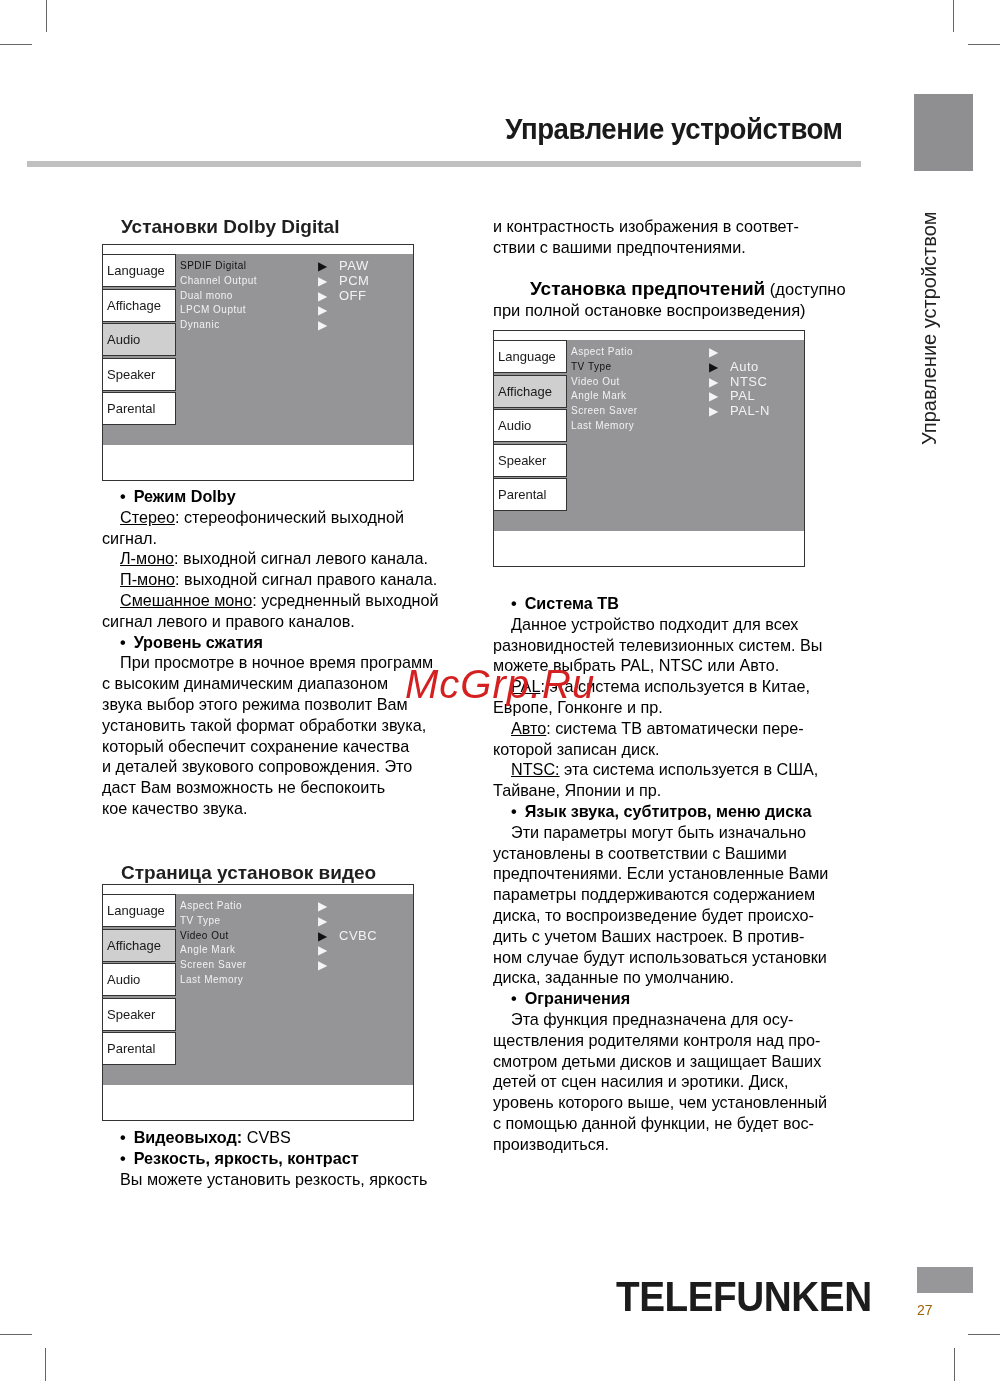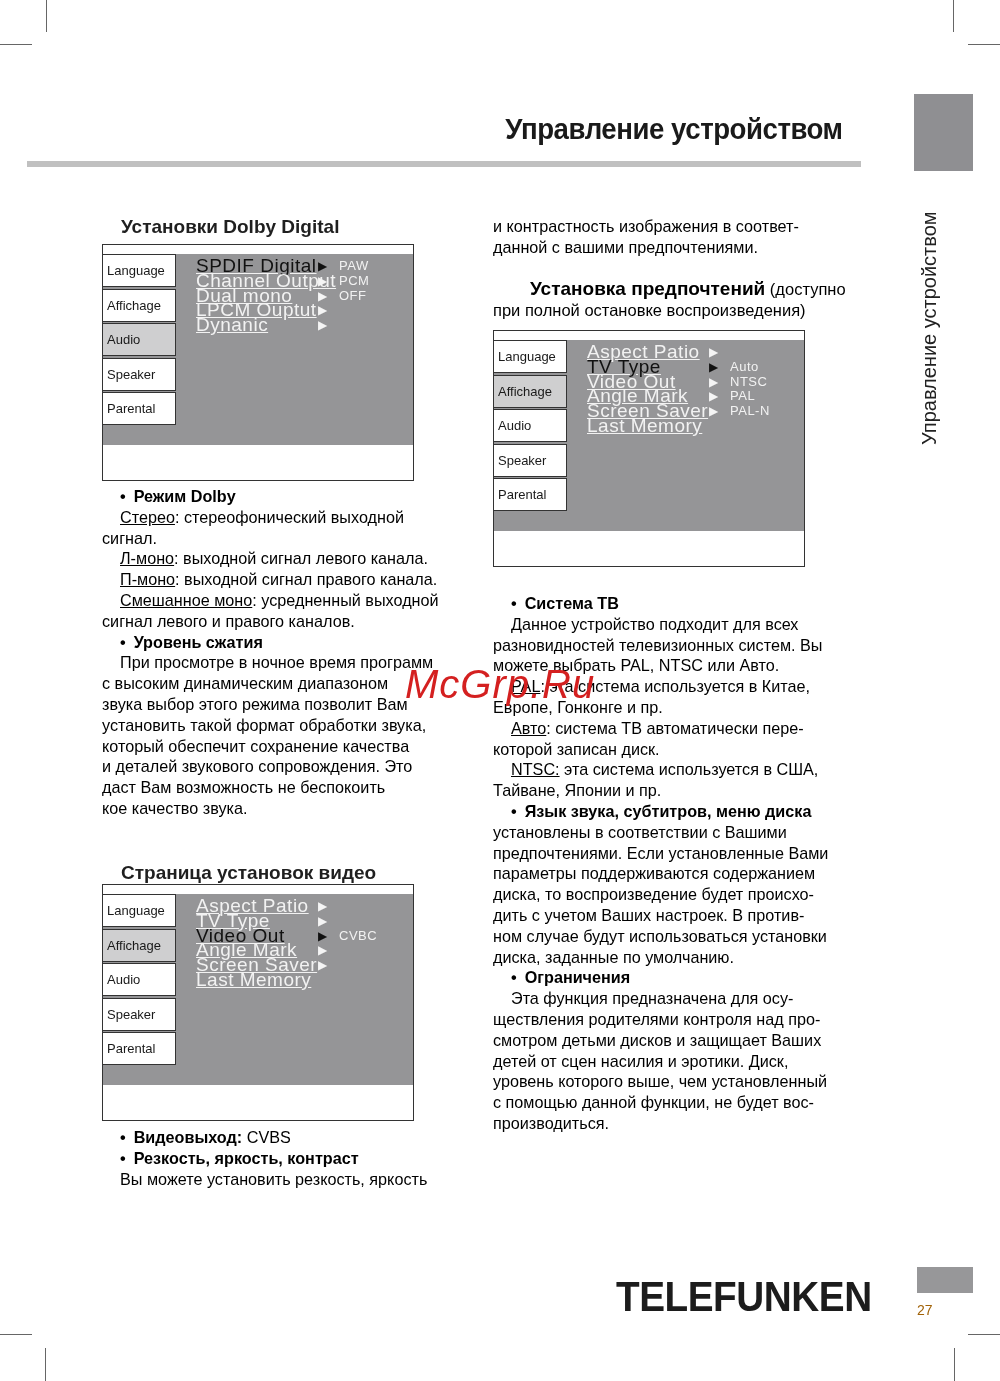--- a/index.html
+++ b/index.html
@@ -22,21 +22,21 @@
   .bullet-h { font-weight:bold; padding-left:18px; }
   .bullet-h::before { content:"\2022"; margin-right:8px; }
   
   .osd { position:absolute; width:312px; height:237px; border:1.5px solid #333; background:#fff; box-sizing:border-box; }
   .osd .topstrip { position:absolute; left:0; top:0; right:0; height:9px; background:#fff; }
   .osd .panel { position:absolute; left:0; right:0; top:9px; height:191px; background:#959597; }
   .osd .tabs { position:absolute; left:0; top:9px; width:72px; }
   .osd .tab { height:31px; border:1.5px solid #333; border-left:none; background:#fff; margin-bottom:1.5px;
               font-size:13px; line-height:31px; padding-left:4px; box-sizing:content-box; color:#1a1a1a; width:68px; }
   .osd .tab.active { background:#cfcfd0; }
-  .osd .items { position:absolute; left:93px; top:14px; font-size:19px; line-height:14.8px; color:#f2f2f2; letter-spacing:0.5px;text-decoration:underline; }
+  .osd .items { position:absolute; left:77px; top:14px; font-size:10px; line-height:14.8px; color:#f2f2f2; letter-spacing:0.5px; }
   .osd .items .sel { color:#111; }
   .osd .arrows { position:absolute; left:215px; top:14px; font-size:12px; line-height:14.8px; color:#f5f5f5; }
   .osd .arrows .sel { color:#111; }
   .osd .values { position:absolute; left:236px; font-size:13px; line-height:14.8px; color:#f2f2f2; letter-spacing:0.5px; }
   .watermark { position:absolute; left:405px; top:662px; font-size:40px; font-style:italic; color:#d42020;
                font-family:"Liberation Sans", sans-serif; letter-spacing:1px; }
   .brand { position:absolute; left:616px; top:1272px; font-size:43px; font-weight:bold; color:#1c1c1c;
            transform:scaleX(0.9); transform-origin:left; letter-spacing:-0.5px; font-family:"Liberation Sans", sans-serif; }
   .page-box { position:absolute; left:917px; top:1267px; width:56px; height:26px; background:#979799; }
   .page-num { position:absolute; left:917px; top:1302px; font-size:14px; color:#a16207; }
@@ -143,21 +143,21 @@
 </div>
 
 <div class="body-text" style="left:102px;top:1127px;width:370px;">
   <p class="bullet-h"><span>Видеовыход:</span><span style="font-weight:normal;"> CVBS</span></p>
   <p class="bullet-h">Резкость, яркость, контраст</p>
   <p class="indent">Вы можете установить резкость, яркость</p>
 </div>
 
 <div class="body-text" style="left:493px;top:216px;width:370px;">
   <p>и контрастность изображения в соответ-</p>
-  <p>данной с вашими предпочтениями.</p>
+  <p>ствии с вашими предпочтениями.</p>
 </div>
 
 <div class="body-text" style="left:493px;top:279px;width:370px;font-size:16.5px;">
   <p class="indent"><span style="font-weight:bold;font-size:19px;margin-left:19px;">Установка предпочтений</span><span> (доступно</span></p>
   <p>при полной остановке воспроизведения)</p>
 </div>
 
 <div class="osd" style="left:493px;top:330px;">
   <div class="topstrip"></div>
   <div class="panel"></div>
@@ -196,20 +196,21 @@
   <p class="indent">Данное устройство подходит для всех</p>
   <p>разновидностей телевизионных систем. Вы</p>
   <p>можете выбрать PAL, NTSC или Авто.</p>
   <p class="indent"><span class="u">PAL</span><span>: эта система используется в Китае,</span></p>
   <p>Европе, Гонконге и пр.</p>
   <p class="indent"><span class="u">Авто</span><span>: система ТВ автоматически пере-</span></p>
   <p>которой записан диск.</p>
   <p class="indent"><span class="u">NTSC:</span><span> эта система используется в США,</span></p>
   <p>Тайване, Японии и пр.</p>
   <p class="bullet-h">Язык звука, субтитров, меню диска</p>
+  <p class="indent">Эти параметры могут быть изначально</p>
   <p>установлены в соответствии с Вашими</p>
   <p>предпочтениями. Если установленные Вами</p>
   <p>параметры поддерживаются содержанием</p>
   <p>диска, то воспроизведение будет происхо-</p>
   <p>дить с учетом Ваших настроек. В против-</p>
   <p>ном случае будут использоваться установки</p>
   <p>диска, заданные по умолчанию.</p>
   <p class="bullet-h">Ограничения</p>
   <p class="indent">Эта функция предназначена для осу-</p>
   <p>ществления родителями контроля над про-</p>

